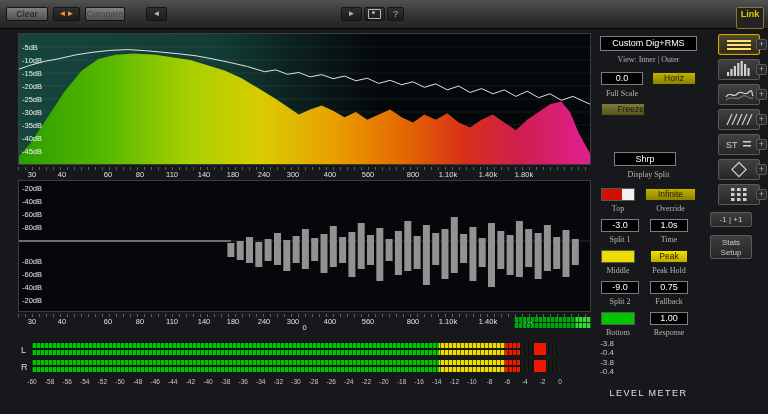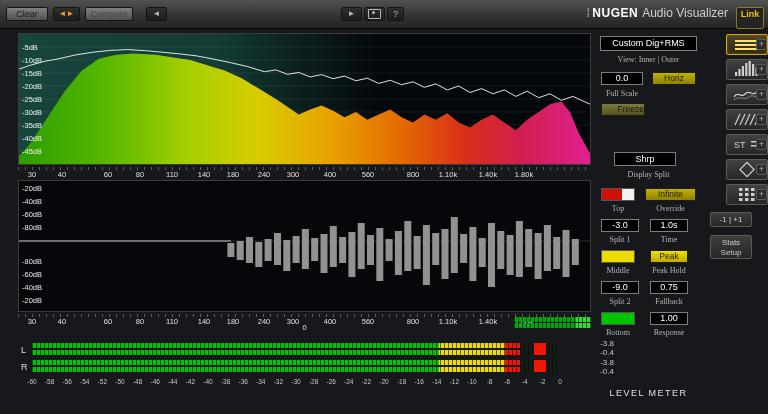--- a/index.html
+++ b/index.html
@@ -64,47 +64,44 @@
   .obtn{position:absolute;border:1px solid #1c1c10;background:linear-gradient(#7e7a40,#55521f);
     color:#13130a;font-size:8.5px;text-align:right;box-sizing:border-box;}
   .pkbtn{position:absolute;border:1px solid #1c1c10;background:linear-gradient(#f2e200,#c0a800);
     color:#1e1a00;font-size:8.5px;text-align:center;box-sizing:border-box;}
   .swatch{position:absolute;border:1px solid #555;box-sizing:border-box;}
   .lvl-title{position:absolute;left:600px;top:388px;width:97px;text-align:center;
     font-size:9px;color:#e0e0e0;letter-spacing:1.5px;}
 
   
   #iconStrip{position:absolute;left:704px;top:0;width:64px;height:414px;}
-  .vbtn{position:absolute;left:22px;width:42px;height:21px;border:1px solid #5a5a5a;border-radius:2px;
+  .vbtn{position:absolute;left:14px;width:42px;height:21px;border:1px solid #5a5a5a;border-radius:2px;
     background:linear-gradient(#414141,#272727);box-sizing:border-box;}
   .vbtn.sel{border-color:#d2a800;background:linear-gradient(#4c4630,#2d2918);box-shadow:inset 0 0 3px #7a6000;}
   .vbtn svg{display:block;margin:0 auto;}
   .plusbtn{position:absolute;left:52px;width:11px;height:11px;border:1px solid #5a5a5a;border-radius:2px;
     background:#2c2c2c;color:#b0b0b0;font-size:9px;line-height:9px;text-align:center;box-sizing:border-box;}
   .vbtn2{position:absolute;left:6px;width:42px;height:15px;border:1px solid #5a5a5a;border-radius:2px;
     background:linear-gradient(#3e3e3e,#262626);color:#ccc;font-size:8px;line-height:13px;
     text-align:center;box-sizing:border-box;}
   .vbtn2.two{height:24px;line-height:10px;padding-top:2px;}
 </style>
 </head>
 <body>
 
 <div class="win">
 
   <div class="topbar">
     <div class="tb-btn" style="left:6px;width:42px;">Clear</div>
     <div class="tb-btn tb-dark" style="left:53px;width:27px;color:#ff9820;font-size:8px;"><span>◄►</span></div>
-    <div class="tb-btn" style="left:85px;width:48px;color:#474747;">Compare</div>
+    <div class="tb-btn" style="left:85px;width:40px;color:#474747;">Compare</div>
     <div class="tb-btn tb-dark" style="left:146px;width:21px;font-size:8px;"><span>◄</span></div>
     <div class="tb-btn tb-dark" style="left:341px;width:21px;font-size:8px;"><span>►</span></div>
     <div class="tb-btn tb-dark" style="left:364px;width:21px;"><span class="cam"></span></div>
     <div class="tb-btn tb-dark" style="left:387px;width:17px;">?</div>
-    <div class="brand">
-      <span class="dots">⁞</span><span class="nugen">NUGEN</span><span class="product">Audio Visualizer</span>
-    </div>
     <div class="linkbtn">Link</div>
   </div>
 
   <div class="panel" style="left:18px;top:33px;width:573px;height:132px;">
     <svg id="spectrumSvg" width="571" height="130" viewBox="0 0 571 130">
       <defs>
         <linearGradient id="tealG" x1="0" y1="0" x2="1" y2="0">
           <stop offset="0" stop-color="#16453e"></stop>
           <stop offset="0.55" stop-color="#14423b" stop-opacity="0.9"></stop>
           <stop offset="1" stop-color="#123a34" stop-opacity="0"></stop>

